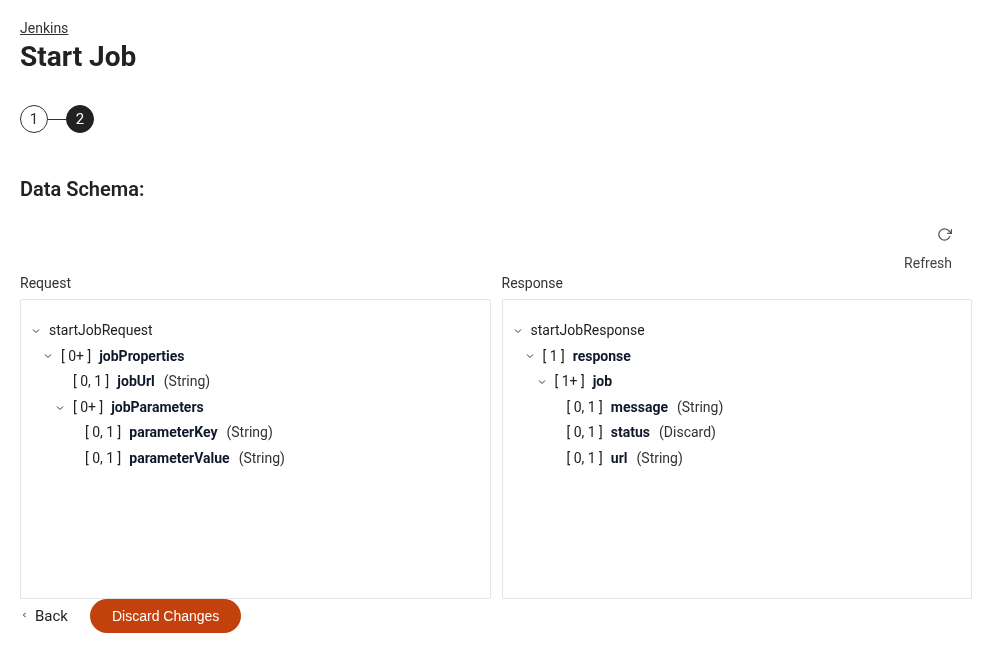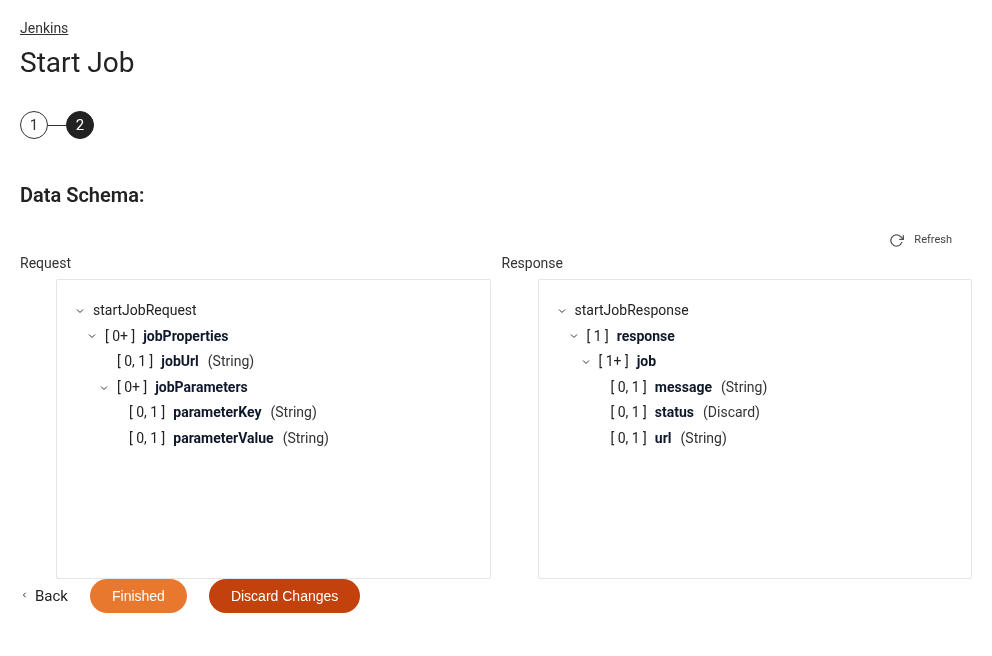--- a/index.html
+++ b/index.html
@@ -16,22 +16,22 @@
       width: 992px;
     }
     .breadcrumb {
       color: #333;
       text-decoration: underline;
       font-size: 14px;
       cursor: pointer;
     }
     .page-title {
       font-size: 28px;
-      font-weight: 400;
-      margin-top: 10px;
+      font-weight: 700;
+      margin-top: 4px;
       color: #222;
     }
     .stepper {
       display: flex;
       align-items: center;
       margin-top: 32px;
     }
     .step-circle {
       width: 28px;
       height: 28px;
@@ -65,46 +65,46 @@
     }
     .refresh-row {
       display: flex;
       justify-content: flex-end;
       align-items: center;
       margin-top: 26px;
       padding-right: 20px;
     }
     .refresh-btn {
       display: flex;
-      align-items: flex-start;
+      align-items: flex-end;
       gap: 10px;
       cursor: pointer;
       color: #444;
-      font-size: 11px;
+      font-size: 14px;
+      flex-direction: column;
     }
     .schema-columns {
       display: flex;
       gap: 11px;
       margin-top: 4px;
     }
     .schema-column {
       flex: 1;
     }
     .column-label {
       font-size: 14px;
       color: #333;
       margin-bottom: 8px;
     }
     .schema-box {
       border: 1px solid #e5e5e5;
       border-radius: 2px;
-      padding: 18px 16px;
+      padding: 18px 8px;
       min-height: 300px;
       background: #fff;
-      margin-left: 36px;
     }
     .tree-node {
       display: flex;
       align-items: center;
       gap: 6px;
       font-size: 14px;
       line-height: 1.4;
       padding: 3px 0;
     }
     .indent-1 { padding-left: 12px; }
@@ -316,18 +316,17 @@
 
 <div class="footer-buttons">
   <div class="back-btn">
     <span>
       <svg width="9" height="12" viewBox="0 0 24 24" fill="none" stroke="#222" stroke-width="2.5">
           <polyline points="15 18 9 12 15 6"></polyline>
         </svg>
     </span>
     <span>Back</span>
   </div>
-  <button class="btn btn-primary">Finished</button>
   <button class="btn btn-secondary">Discard Changes</button>
 </div>
 
 
 
 
 </body></html>

